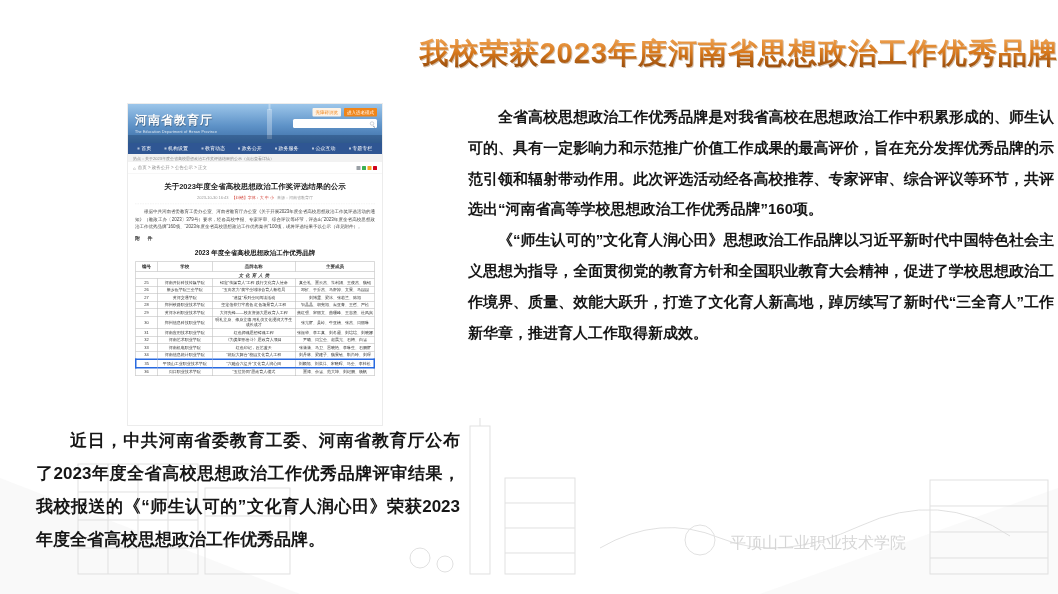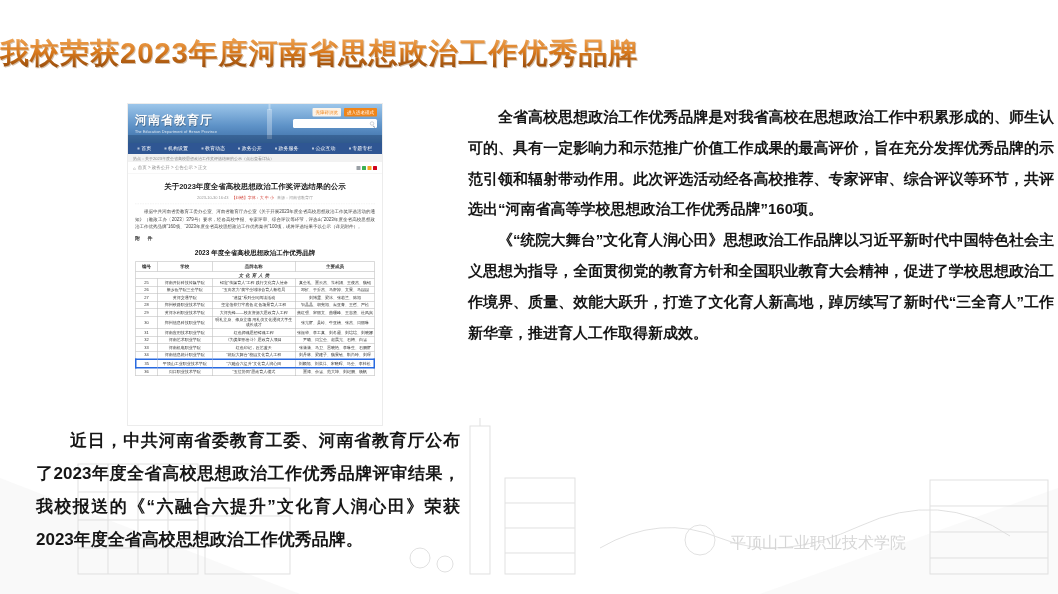--- a/index.html
+++ b/index.html
@@ -10,21 +10,21 @@
     color:#1b1b1b;
   }
   .page { position:absolute; inset:0; }
 
   
   .watermark { position:absolute; left:0; top:418px; width:1058px; height:176px; pointer-events:none; }
 
   
   .main-title{
     position:absolute; top:34px; left:0; width:100%;
-    text-align:left; font-size:29px; font-weight:800; letter-spacing:1px;
+    text-align:right; font-size:29px; font-weight:800; letter-spacing:1px;
     background:linear-gradient(180deg,#f5b066 0%,#d97a1d 45%,#7e3a05 100%);
     -webkit-background-clip:text; background-clip:text; color:transparent;
     filter:drop-shadow(1px 1px 0 rgba(130,70,10,.35));
   }
 
   
   .shot{
     position:absolute; left:128px; top:104px; width:254px; height:321px;
     overflow:hidden; background:#737373; box-shadow:0 0 0 1px #ececec;
   }
@@ -282,20 +282,20 @@
                 <td>“五位协同”思政育人模式</td>
                 <td>贾涛、余雪、范大坤、刘纪鹏、杨帆</td>
               </tr>
             </tbody>
         </table>
       </div>
 
     </div>
   </div>
 
-  <p class="left-para">近日，中共河南省委教育工委、河南省教育厅公布了2023年度全省高校思想政治工作优秀品牌评审结果，我校报送的《“六融合六提升”文化育人润心田》荣获2023年度全省高校思想政治工作优秀品牌。</p>
+  <p class="left-para">近日，中共河南省委教育工委、河南省教育厅公布了2023年度全省高校思想政治工作优秀品牌评审结果，我校报送的《“师生认可的”文化育人润心田》荣获2023年度全省高校思想政治工作优秀品牌。</p>
 
   <div class="right-col">
     <p>全省高校思想政治工作优秀品牌是对我省高校在思想政治工作中积累形成的、师生认可的、具有一定影响力和示范推广价值工作成果的最高评价，旨在充分发挥优秀品牌的示范引领和辐射带动作用。此次评选活动经各高校推荐、专家评审、综合评议等环节，共评选出“河南省高等学校思想政治工作优秀品牌”160项。</p>
-    <p>《“统院大舞台”文化育人润心田》思想政治工作品牌以习近平新时代中国特色社会主义思想为指导，全面贯彻党的教育方针和全国职业教育大会精神，促进了学校思想政治工作境界、质量、效能大跃升，打造了文化育人新高地，踔厉续写了新时代“三全育人”工作新华章，推进育人工作取得新成效。</p>
+    <p>《“师生认可的”文化育人润心田》思想政治工作品牌以习近平新时代中国特色社会主义思想为指导，全面贯彻党的教育方针和全国职业教育大会精神，促进了学校思想政治工作境界、质量、效能大跃升，打造了文化育人新高地，踔厉续写了新时代“三全育人”工作新华章，推进育人工作取得新成效。</p>
   </div>
 
 </div>
 
 </body></html>

